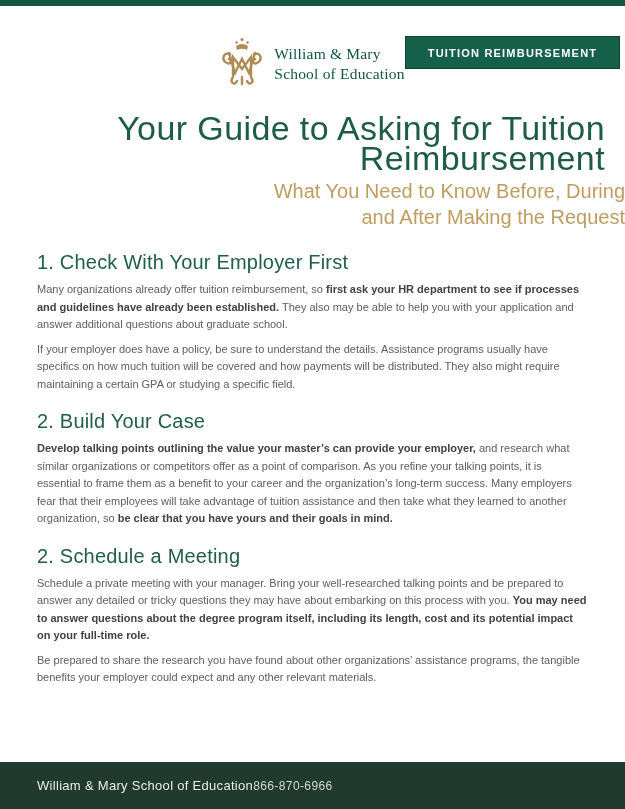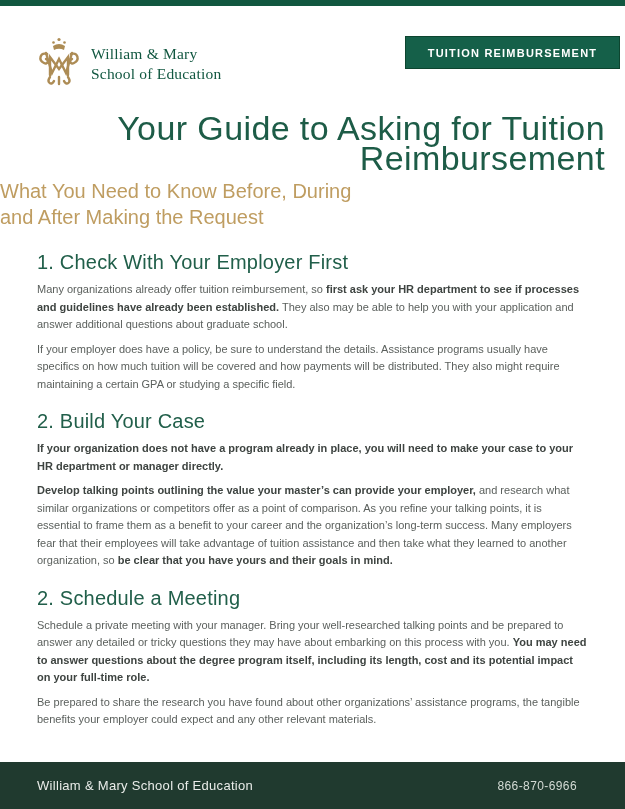--- a/index.html
+++ b/index.html
@@ -16,21 +16,21 @@
     height: 6px;
     width: 100%;
     background: #115740;
   }
   
   .header {
     position: relative;
     padding: 31px 37px 0 37px;
     height: 50px;
   }
-  .brand { display: flex; align-items: flex-start; gap: 10px; }
+  .brand { display: flex; align-items: flex-start; gap: 10px; justify-content: center; }
   .crest { width: 44px; height: 50px; flex: 0 0 auto; }
   .wordmark {
     font-family: "Liberation Serif", serif;
     color: #115740;
     font-size: 15.5px;
     line-height: 20px;
     padding-top: 7px;
     letter-spacing: 0.2px;
   }
   .badge {
@@ -55,21 +55,21 @@
     text-align: right;
     font-family: Liberation Sans, sans-serif;
     font-weight: 400;
     font-size: 34px;
     line-height: 30px;
     color: #1d5c47;
     letter-spacing: 0.4px;
   }
   .subtitle {
     margin-top: 5px;
-    text-align: left;
+    text-align: right;
     font-size: 20px;
     line-height: 26px;
     font-weight: 500;
     color: #bf9d61;
   }
   
   .content { margin: 0 37px; }
   .content h2 {
     font-family: Liberation Sans, sans-serif;
     font-weight: 400;
@@ -91,21 +91,20 @@
     color: #3e4441;
   }
   
   .footer {
     position: absolute;
     left: 0; right: 0; bottom: 0;
     height: 47px;
     background: #203a2f;
     display: flex;
     align-items: center;
-    justify-content: space-between;
     padding: 0 48px 0 37px;
     box-sizing: border-box;
   }
   .footer .school { color: #e9ece9; font-size: 13px; letter-spacing: 0.3px; }
   .footer .phone  { color: #d3dad4; font-size: 12px; letter-spacing: 0.4px; }
 </style>
 </head>
 <body>
 
 <div class="page">
@@ -146,21 +145,20 @@
   </div>
 
   <main class="content" id="sections">
       <section>
         <h2>1. Check With Your Employer First</h2>
         <p><span>Many organizations already offer tuition reimbursement, so </span><span class="b">first ask your HR department to see if processes and guidelines have already been established.</span><span> They also may be able to help you with your application and answer additional questions about graduate school.</span></p>
         <p><span>If your employer does have a policy, be sure to understand the details. Assistance programs usually have specifics on how much tuition will be covered and how payments will be distributed. They also might require maintaining a certain GPA or studying a specific field.</span></p>
       </section>
       <section>
         <h2>2. Build Your Case</h2>
-        <p><span class="b">If your organization does not have a program already in place, you will need to make your case to your HR department or manager directly.</span></p>
         <p><span class="b">Develop talking points outlining the value your master’s can provide your employer,</span><span> and research what similar organizations or competitors offer as a point of comparison. As you refine your talking points, it is essential to frame them as a benefit to your career and the organization’s long-term success. Many employers fear that their employees will take advantage of tuition assistance and then take what they learned to another organization, so </span><span class="b">be clear that you have yours and their goals in mind.</span></p>
       </section>
       <section>
         <h2>2. Schedule a Meeting</h2>
         <p><span>Schedule a private meeting with your manager. Bring your well-researched talking points and be prepared to answer any detailed or tricky questions they may have about embarking on this process with you. </span><span class="b">You may need to answer questions about the degree program itself, including its length, cost and its potential impact on your full-time role.</span></p>
         <p><span>Be prepared to share the research you have found about other organizations’ assistance programs, the tangible benefits your employer could expect and any other relevant materials.</span></p>
       </section>
     </main>
 
   <div class="footer">

